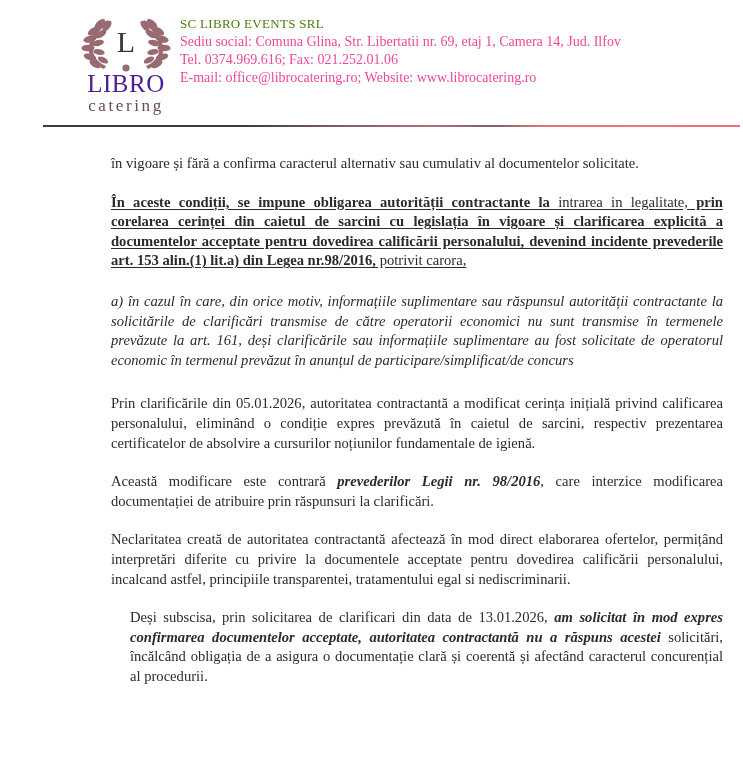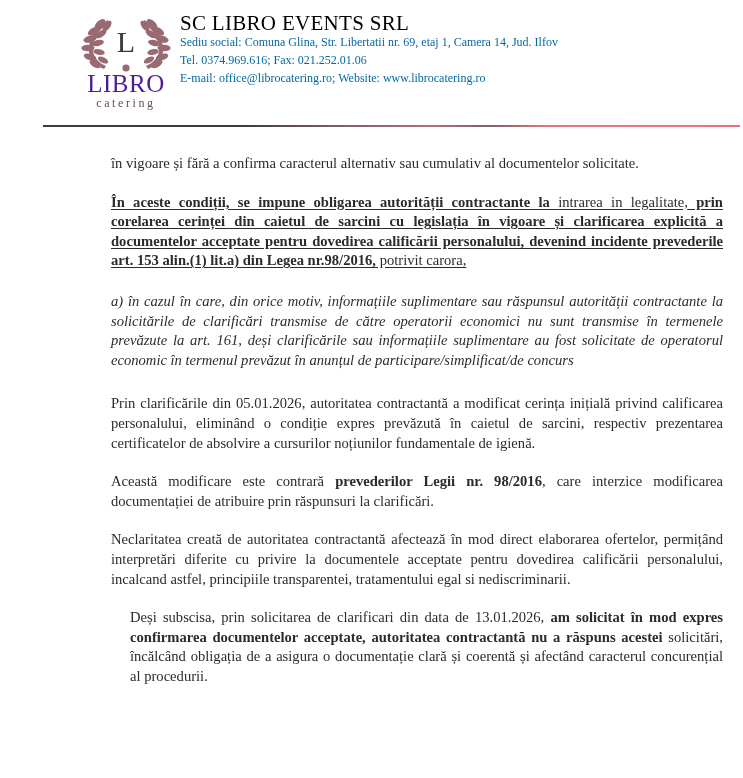--- a/index.html
+++ b/index.html
@@ -40,43 +40,43 @@
   .logo-word {
     font-family: "Liberation Serif", "DejaVu Serif", serif;
     font-size: 25px;
     letter-spacing: 0.5px;
     color: #4c1d95;
     line-height: 1;
     margin-top: -3px;
   }
   .logo-sub {
     font-family: "Liberation Serif", "DejaVu Serif", serif;
-    font-size: 12px;
+    font-size: 17px;
     letter-spacing: 2.6px;
     color: #6a4c52;
     line-height: 1;
     margin-top: 1px;
   }
 
   .company-block {
     position: absolute;
     left: 180px;
     top: 14px;
     color: #57585a;
   }
   .company-name {
-    font-size: 21px;
+    font-size: 13px;
     letter-spacing: 0.3px;
     line-height: 19px;
-    color: #000000;
+    color: #4d7c0f;
   }
   .company-line {
-    font-size: 12px;
+    font-size: 14px;
     line-height: 18px;
-    color: #0369a1;
+    color: #ec4899;
   }
 
   .rule {
     position: absolute;
     left: 43px;
     top: 125px;
     width: 697px;
     height: 2px;
     background: linear-gradient(to right,
         #3c3c3c 0%,
@@ -120,21 +120,21 @@
     text-decoration: none;
   }
   .p-italic {
     font-style: italic;
     margin-bottom: 20px;
   }
   .p-italic-b {
     font-style: italic;
     margin-bottom: 24px;
   }
-  b, .b { font-weight: bold; }
+  b, .b { font-weight: bold; font-style: italic; }
 </style>
 </head>
 <body>
 
 <div class="letterhead">
 
   <div class="logo-block">
     <div class="wreath-wrap">
       <svg width="108" height="62" viewBox="0 0 108 62" aria-hidden="true">
         <g fill="#9a6a73">

